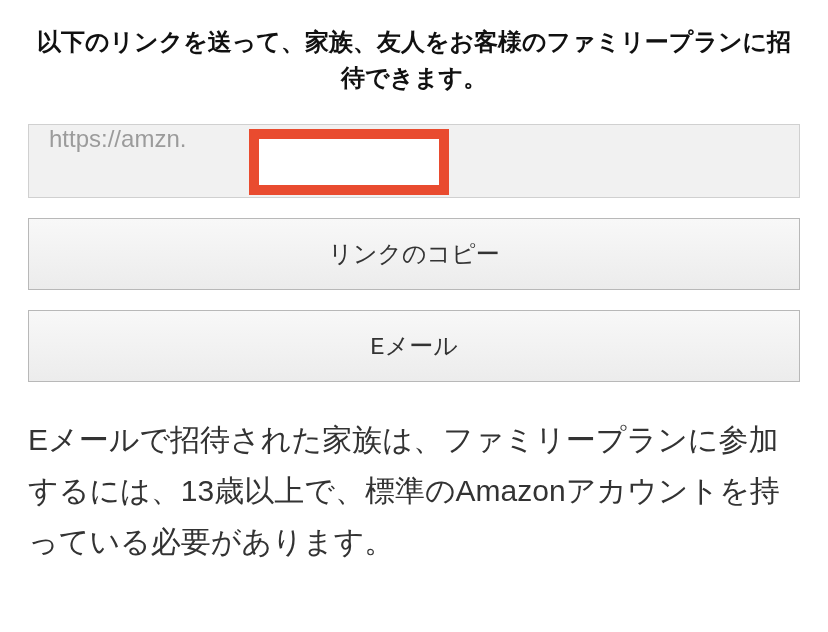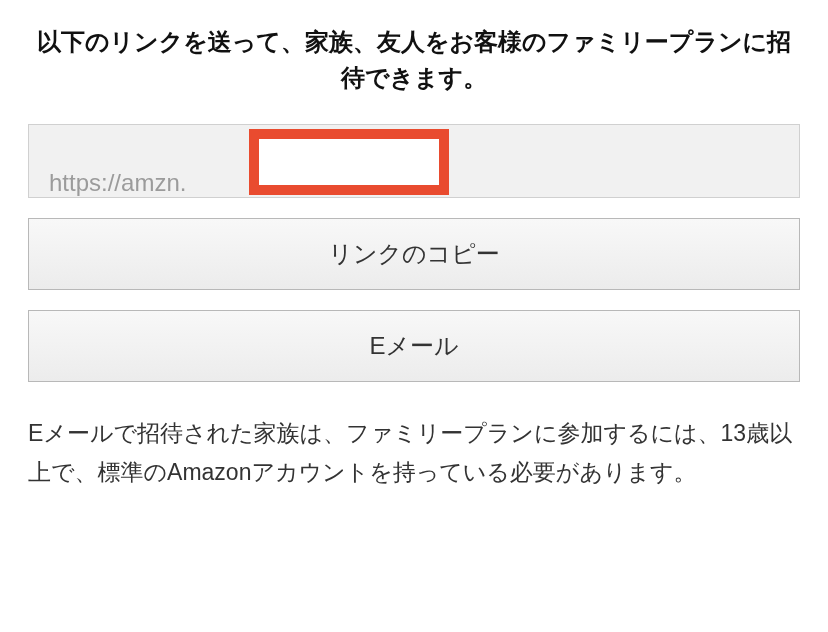--- a/index.html
+++ b/index.html
@@ -22,21 +22,21 @@
       margin-bottom: 28px;
       text-align: center;
     }
     .link-field {
       position: relative;
       width: 100%;
       height: 74px;
       background: #f1f1f1;
       border: 1px solid #d0d0d0;
       display: flex;
-      align-items: flex-end;
+      align-items: flex-start;
       padding: 0 20px;
       margin-bottom: 20px;
     }
     .link-text {
       font-size: 24px;
       color: #9b9b9b;
       font-weight: 400;
     }
     .redaction-box {
       position: absolute;
@@ -50,24 +50,24 @@
     .action-button {
       width: 100%;
       height: 72px;
       background: linear-gradient(to bottom, #f8f8f8, #ececec);
       border: 1px solid #b8b8b8;
       font-size: 24px;
       font-weight: 400;
       color: #333333;
       cursor: pointer;
       margin-bottom: 20px;
-      font-family: Liberation Sans, sans-serif;
+      font-family: Liberation Mono, monospace;
     }
     .footer-text {
-      font-size: 23px;
+      font-size: 30px;
       line-height: 1.7;
       color: #333333;
       margin-top: 12px;
       font-weight: 400;
     }
   </style>
 </head>
 <body>
 
 

